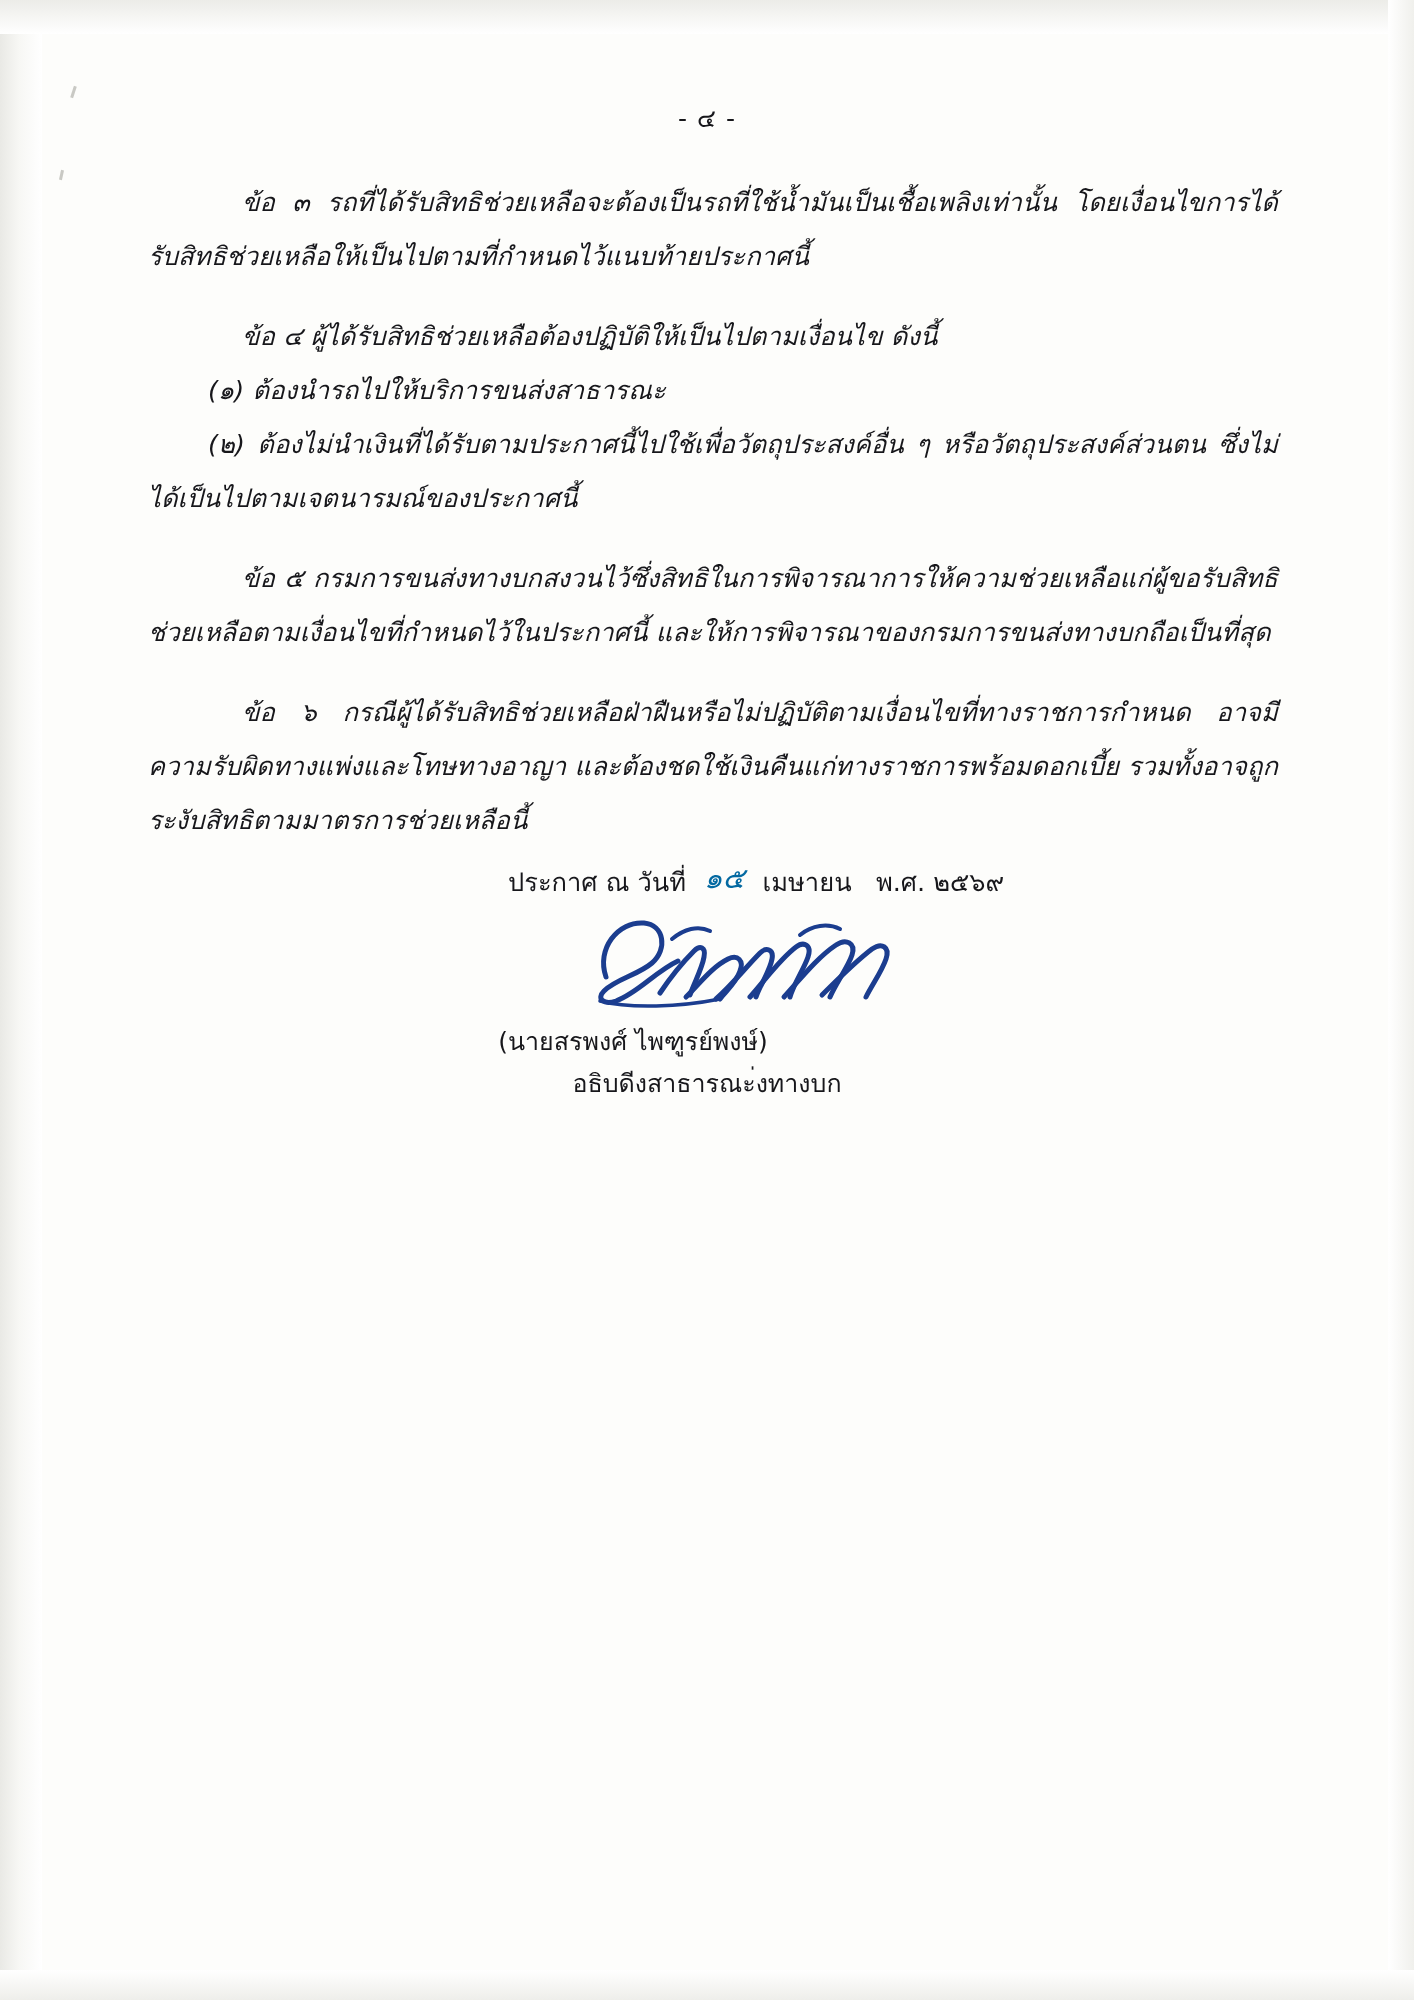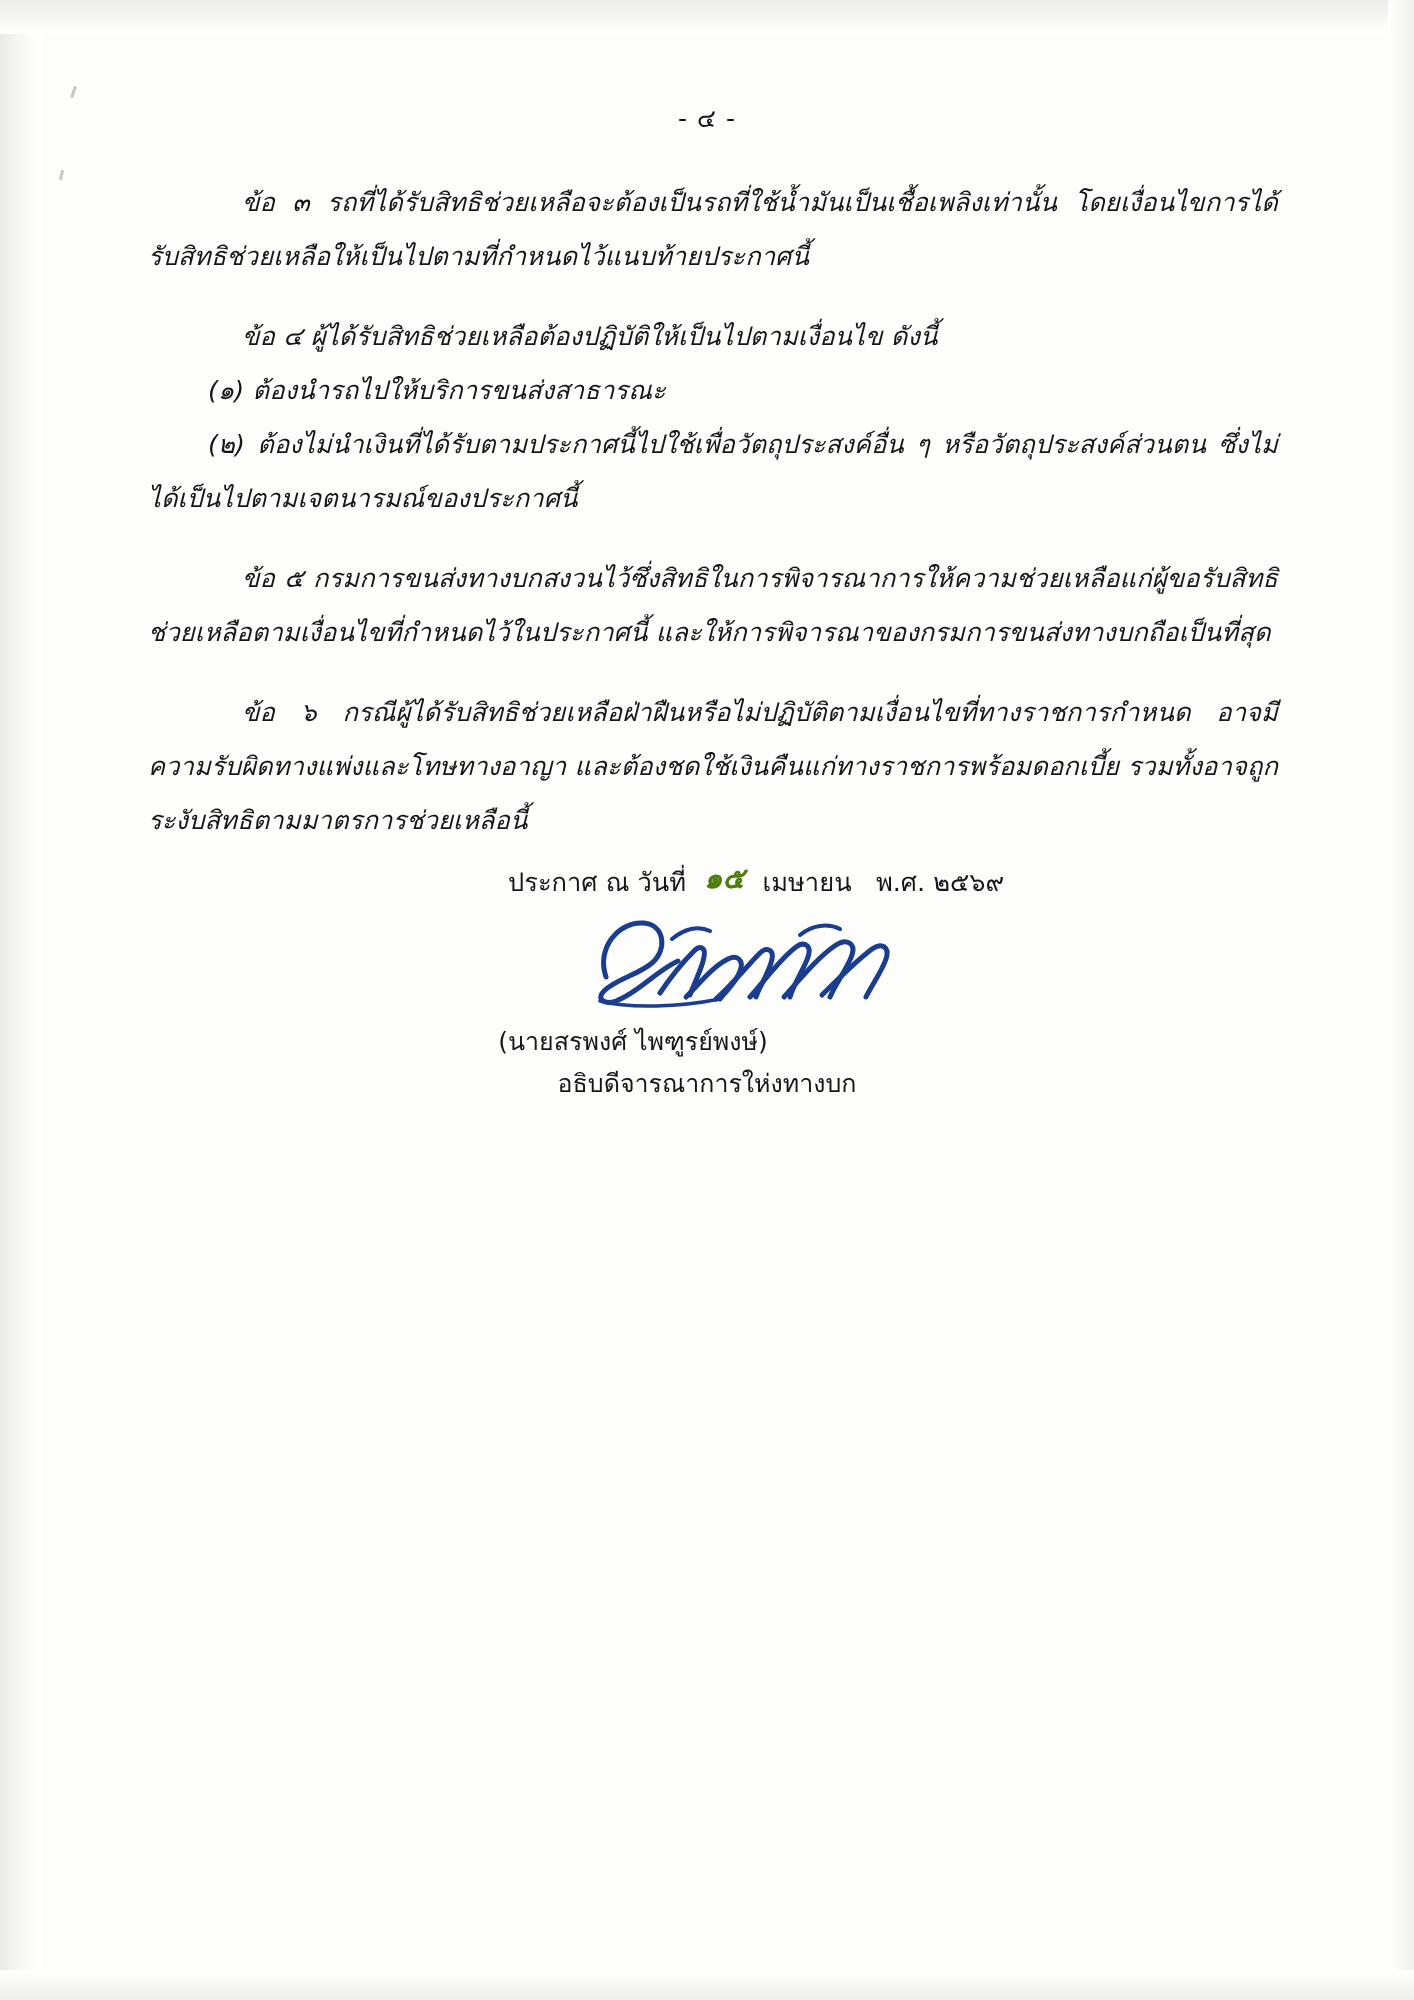--- a/index.html
+++ b/index.html
@@ -100,23 +100,23 @@
   }
   .date-line {
     position: absolute;
     left: 508px;
     top: 858px;
     font-size: 25.5px;
     color: #17171b;
     white-space: nowrap;
   }
   .date-handwritten {
-    color: #4d7c0f;
+    color: #0369a1;
     font-family: "DejaVu Serif", "Liberation Serif", serif;
-    font-weight: bold;
+    font-weight: normal;
     font-size: 29px;
     font-style: italic;
     padding: 0 10px;
     position: relative;
     top: -3px;
   }
   .signature-wrap {
     position: absolute;
     left: 560px;
     top: 905px;
@@ -199,16 +199,16 @@
           <path d="M262 90 C280 72, 296 56, 312 44 C322 37, 330 42, 326 54 C322 66, 312 80, 306 92" stroke-width="5"></path>
           <path d="M112 34 C124 24, 138 20, 150 26" stroke-width="4"></path>
           <path d="M240 30 C252 20, 268 18, 280 24" stroke-width="4"></path>
           <path d="M40 96 C70 104, 120 102, 160 94" stroke-width="3.5"></path>
         </g>
       </svg>
     </div>
 
     <div class="sig-name">(นายสรพงศ์ ไพฑูรย์พงษ์)</div>
 
-    <div class="sig-title">อธิบดีจารณาการให่งทางบก</div>
+    <div class="sig-title">อธิบดีงสาธารณะ่งทางบก</div>
 
   </div>
 </div>
 
 </body></html>

